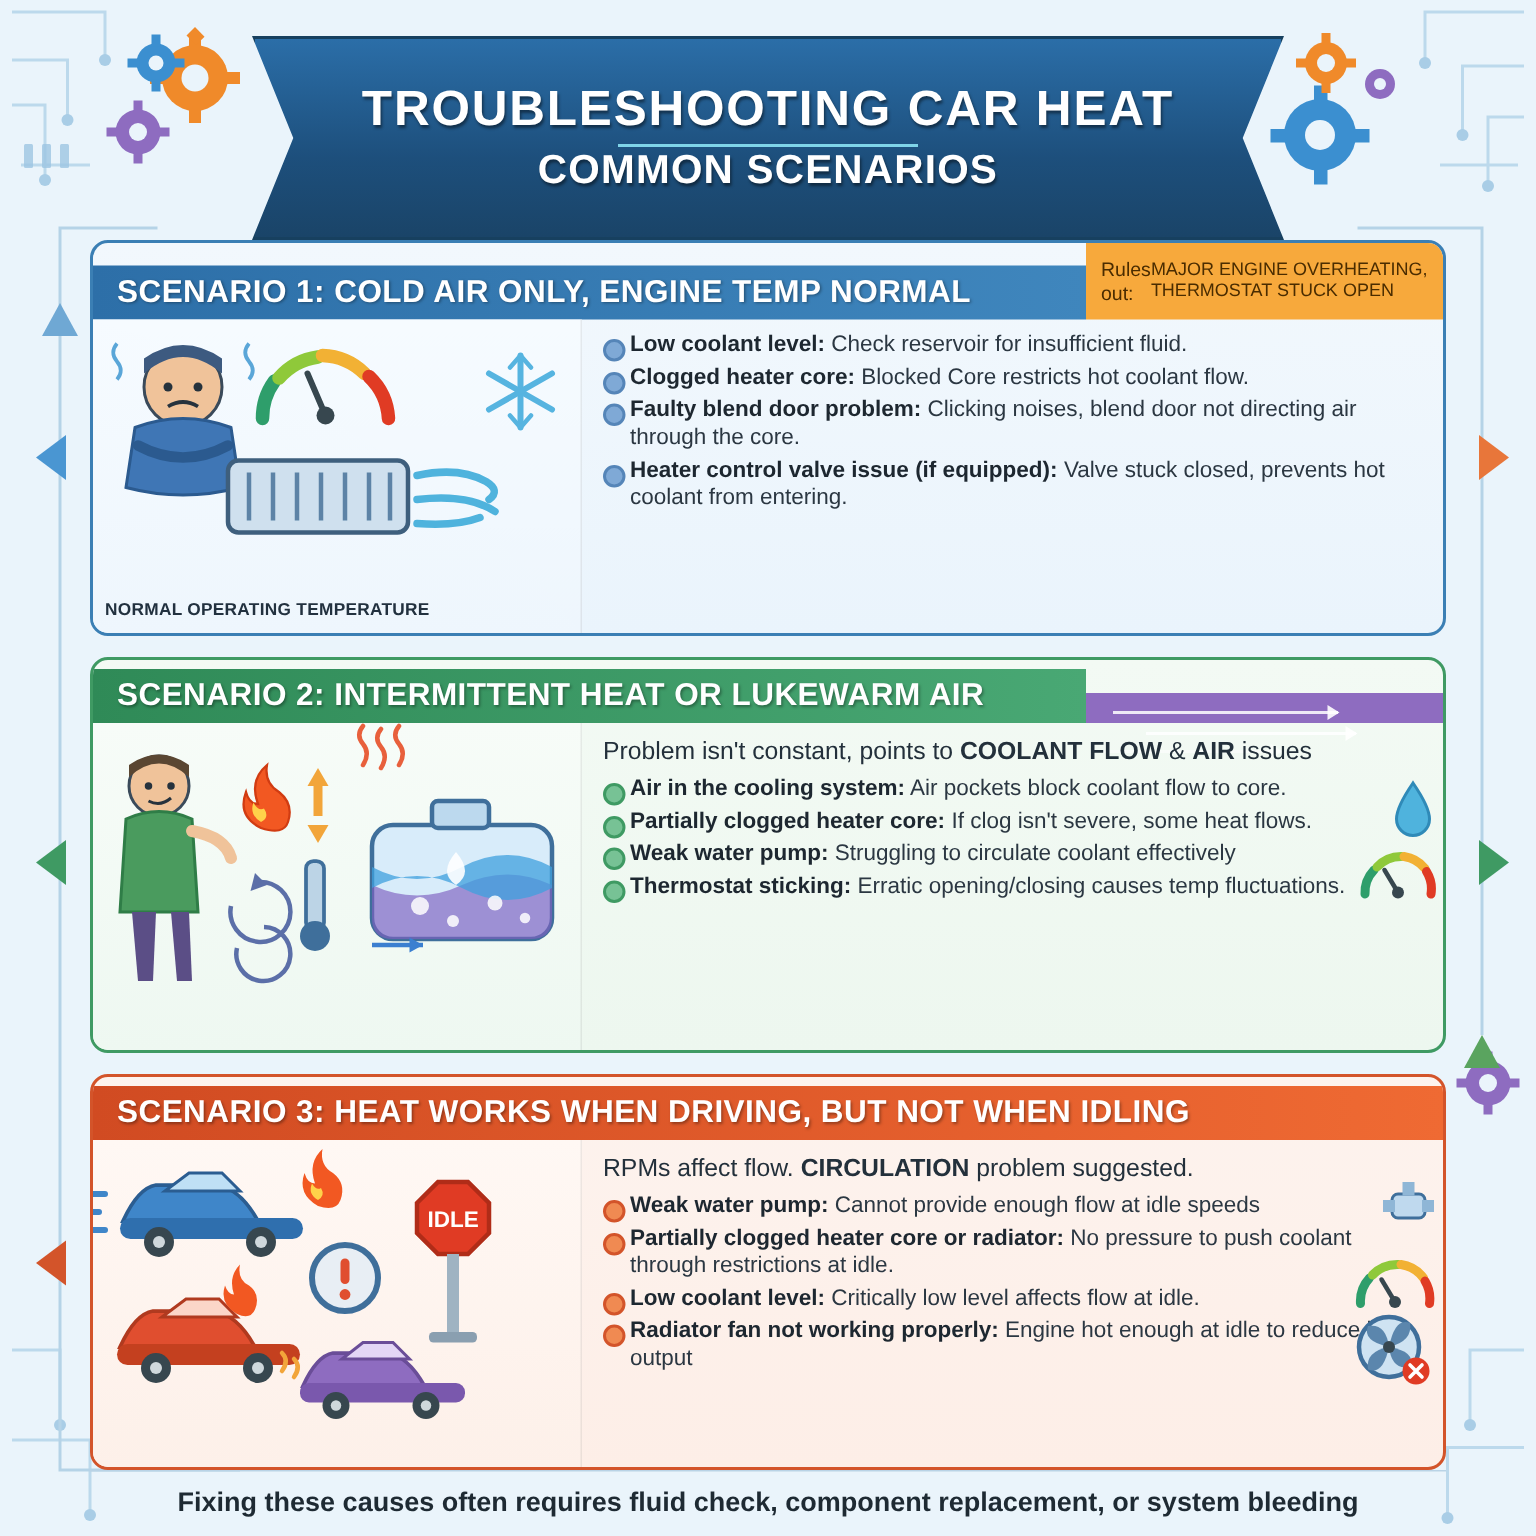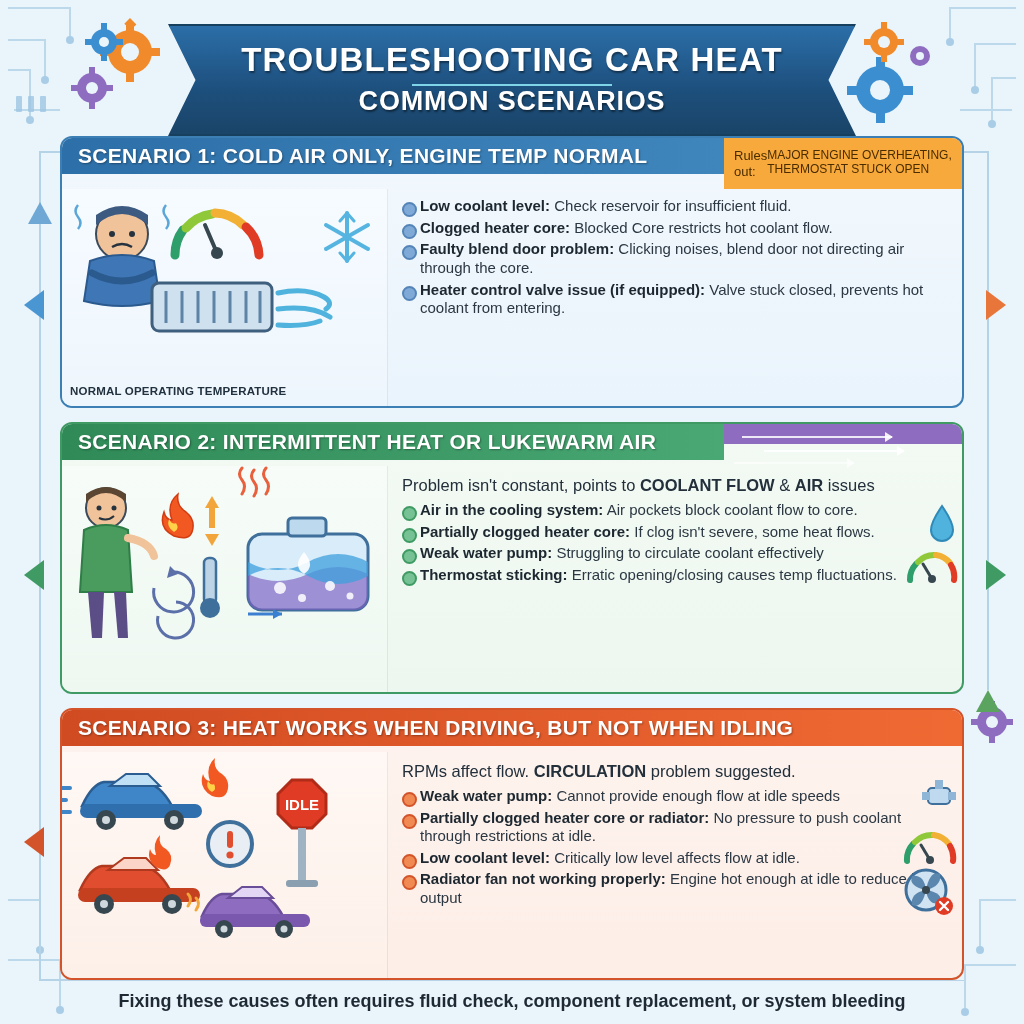--- a/index.html
+++ b/index.html
@@ -17,21 +17,21 @@
 
   .page {
     position: absolute; inset: 0;
     padding: 14px 18px 8px 18px;
     display: flex; flex-direction: column;
   }
 
   
   .banner-wrap {
     position: relative;
-    height: 112px;
+    height: 136px;
     margin: 10px 150px 0 150px;
     display: flex; align-items: center; justify-content: center;
   }
   .banner {
     position: absolute; left: 0; right: 0; top: 0; bottom: 0;
     background: linear-gradient(180deg, #2b6ea8 0%, #1d4f7c 60%, #1a4468 100%);
     clip-path: polygon(0 0, 100% 0, 96% 50%, 100% 100%, 0 100%, 4% 50%);
     border: 2px solid #17405f;
   }
   .banner-text {
@@ -67,21 +67,21 @@
     position: relative;
     flex: 1;
     display: flex; flex-direction: column;
     background: #fff;
   }
   .card.c1 { border-color: #3b7fb4; background: linear-gradient(180deg,#f2f8fd 0%, #eaf4fc 100%); }
   .card.c2 { border-color: #3f9a63; background: linear-gradient(180deg,#f3faf4 0%, #edf7ef 100%); }
   .card.c3 { border-color: #d3542a; background: linear-gradient(180deg,#fdf3ee 0%, #fdeee7 100%); }
 
   .card-head {
-    display: flex; align-items: flex-start;
+    display: flex; align-items: flex-end;
     min-height: 42px;
   }
   .head-title {
     flex: 1;
     display: flex; align-items: center;
     padding: 6px 16px;
     color: #fff; font-weight: bold; font-size: 21px;
     letter-spacing: .3px;
     text-shadow: 1px 1px 2px rgba(0,0,0,.35);
   }

